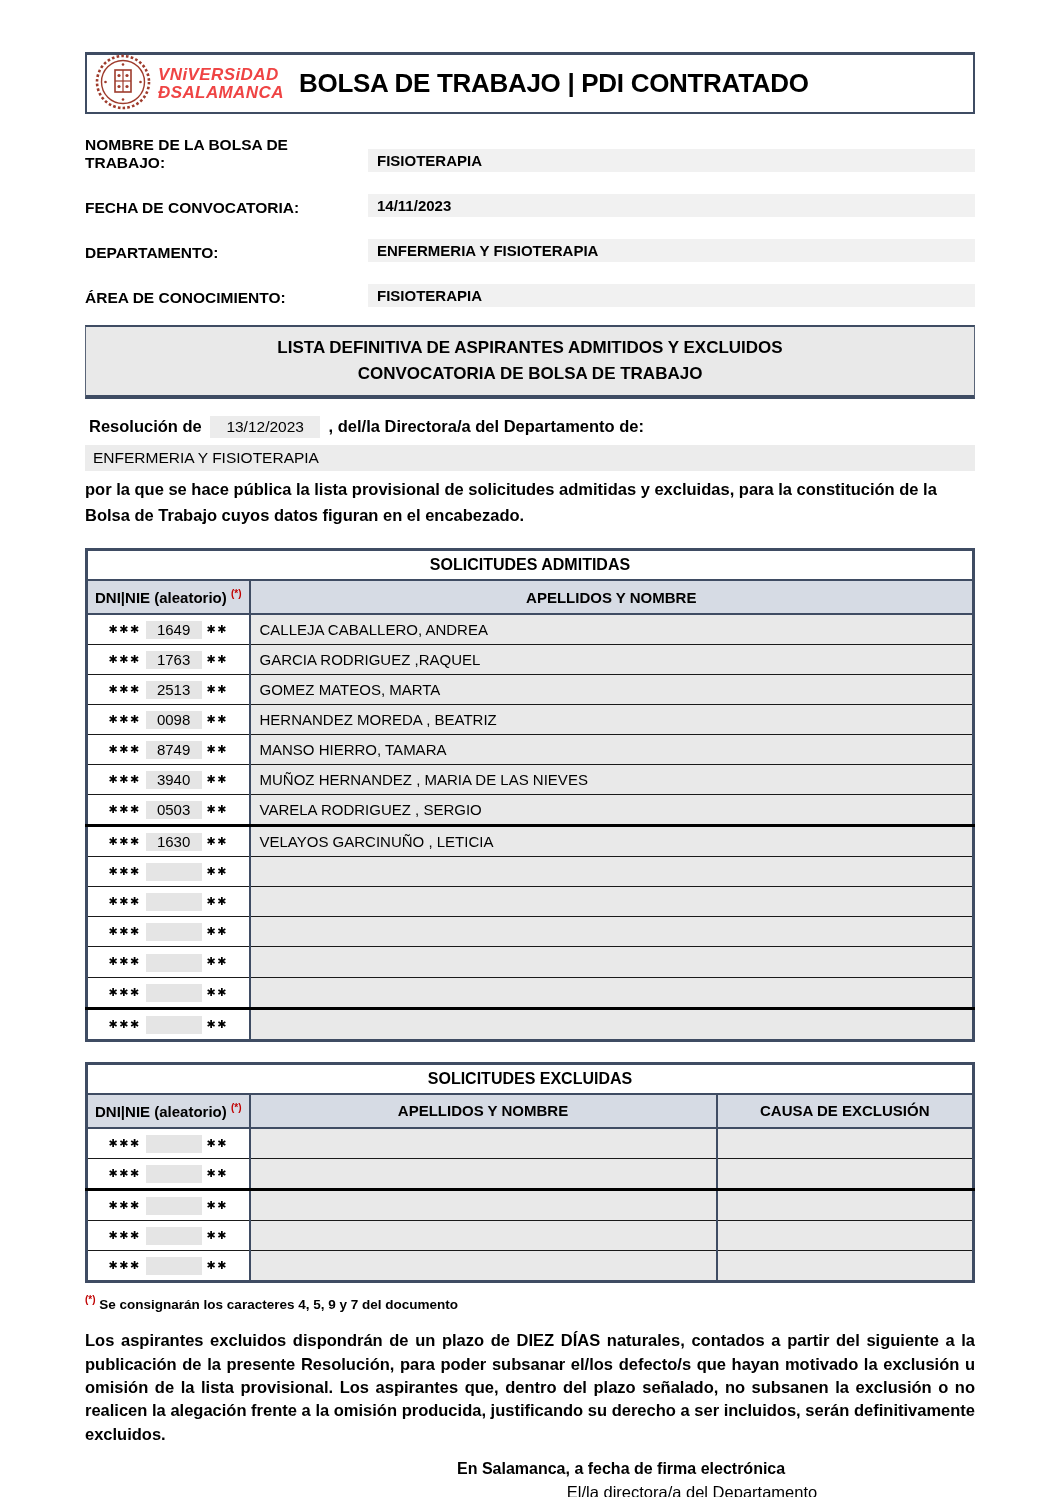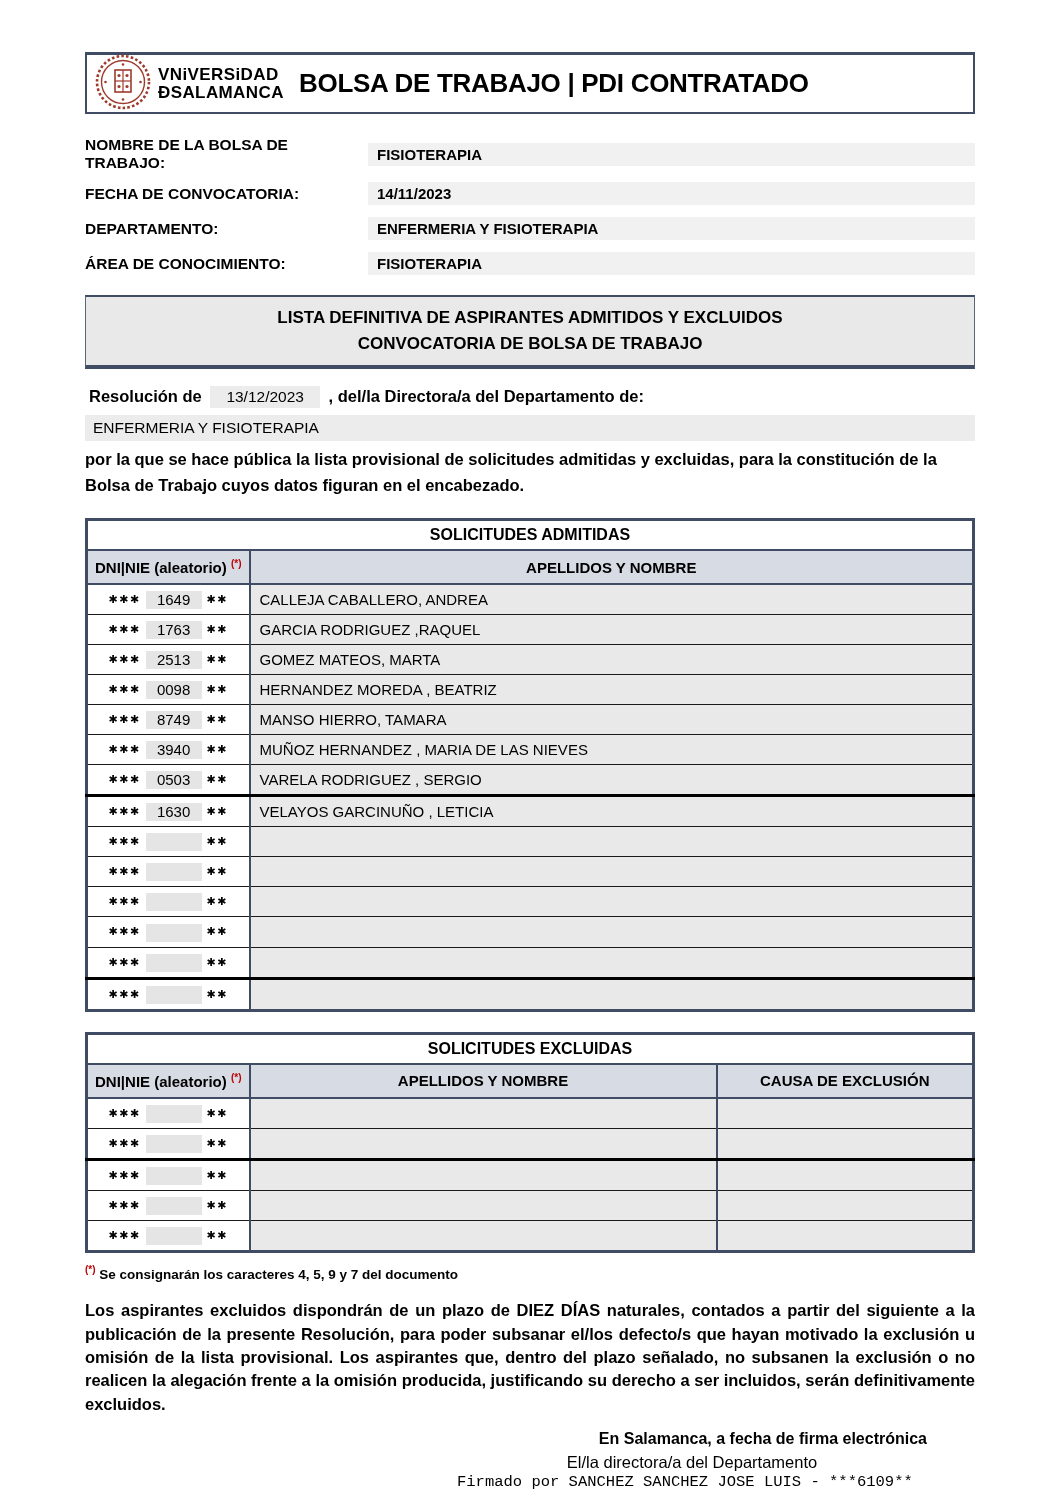--- a/index.html
+++ b/index.html
@@ -18,31 +18,31 @@
     margin-top: 52px;
     border: 2px solid #3f4c63;
     border-top-width: 3px;
     height: 62px;
     display: flex; align-items: center;
     padding: 4px 10px 4px 8px;
     background: #fff;
   }
   .logo { display: flex; align-items: center; gap: 7px; width: 190px; flex-shrink: 0; }
   .logo-word {
-    color: #000000; font-weight: bold; font-size: 17px; line-height: 1.05;
-    letter-spacing: 0.4px; white-space: nowrap;
+    color: #ef4444; font-weight: bold; font-size: 17px; line-height: 1.05;
+    letter-spacing: 0.4px; white-space: nowrap; font-style: italic;
   }
   .doc-title {
     font-weight: bold; font-size: 26px; letter-spacing: -0.3px;
     margin-left: 14px; white-space: nowrap;
   }
 
   
   .form-section { margin-top: 22px; }
-  .form-row { display: flex; align-items: center; margin-bottom: 8px; min-height: 27px; }
+  .form-row { display: flex; align-items: flex-end; margin-bottom: 18px; min-height: 27px; }
   .form-label {
     width: 283px; flex-shrink: 0; font-weight: bold; font-size: 15.5px;
     display: flex; align-items: center;
   }
   .form-value {
     flex: 1; background: #f1f1f1; font-weight: bold; font-size: 15px;
     display: flex; align-items: center; padding: 3px 9px;
   }
 
   
@@ -104,21 +104,21 @@
 
   
   .footnote { margin-top: 11px; font-size: 13.5px; font-weight: bold; }
   .legal-paragraph {
     margin-top: 18px; font-weight: bold; font-size: 16.5px; line-height: 1.42;
     text-align: justify;
   }
 
   
   .signature { margin-top: 14px; margin-left: 372px; width: 470px; }
-  .sig-place { font-weight: bold; font-size: 16px; text-align: right; }
+  .sig-place { font-weight: bold; font-size: 16px; text-align: left; }
   .sig-role { font-size: 16.5px; text-align: center; margin-top: 5px; }
   .sig-stamp {
     font-family: "Liberation Mono", monospace; font-size: 15.5px;
     line-height: 1.3; margin-top: 0px; text-align: left;
   }
 </style>
 </head>
 <body>
 
 <div class="page">

